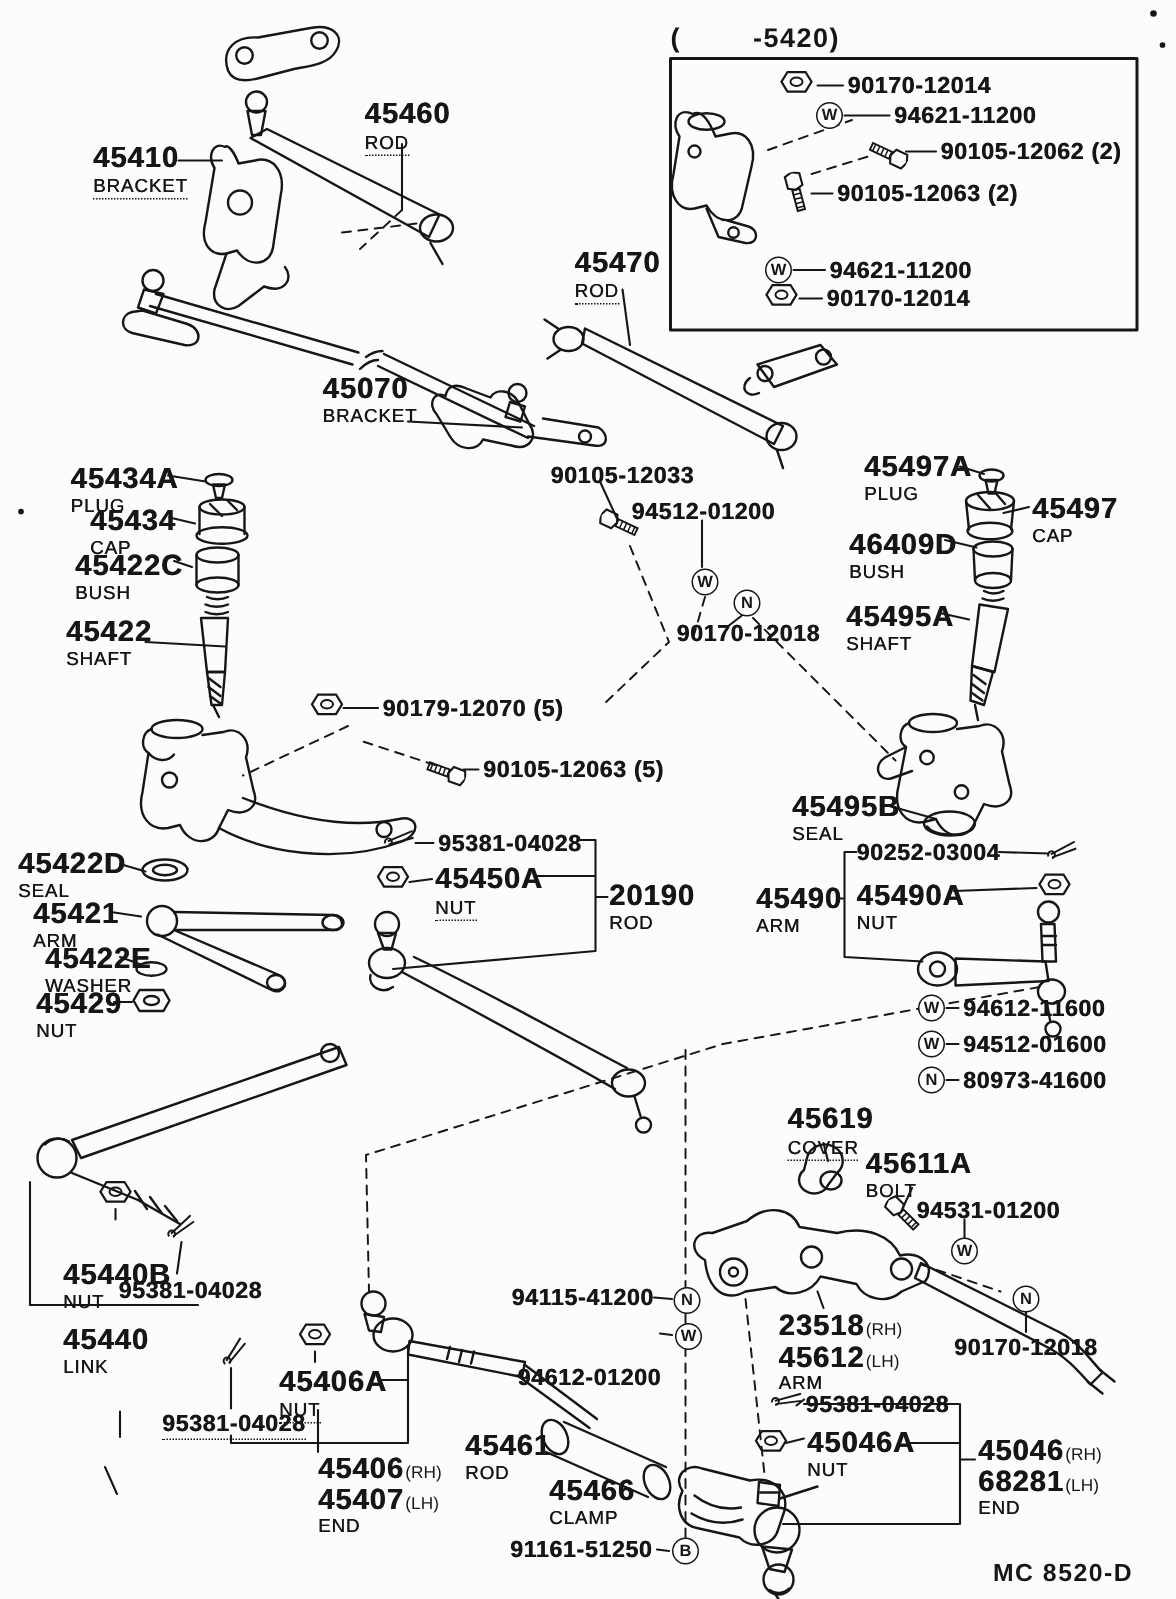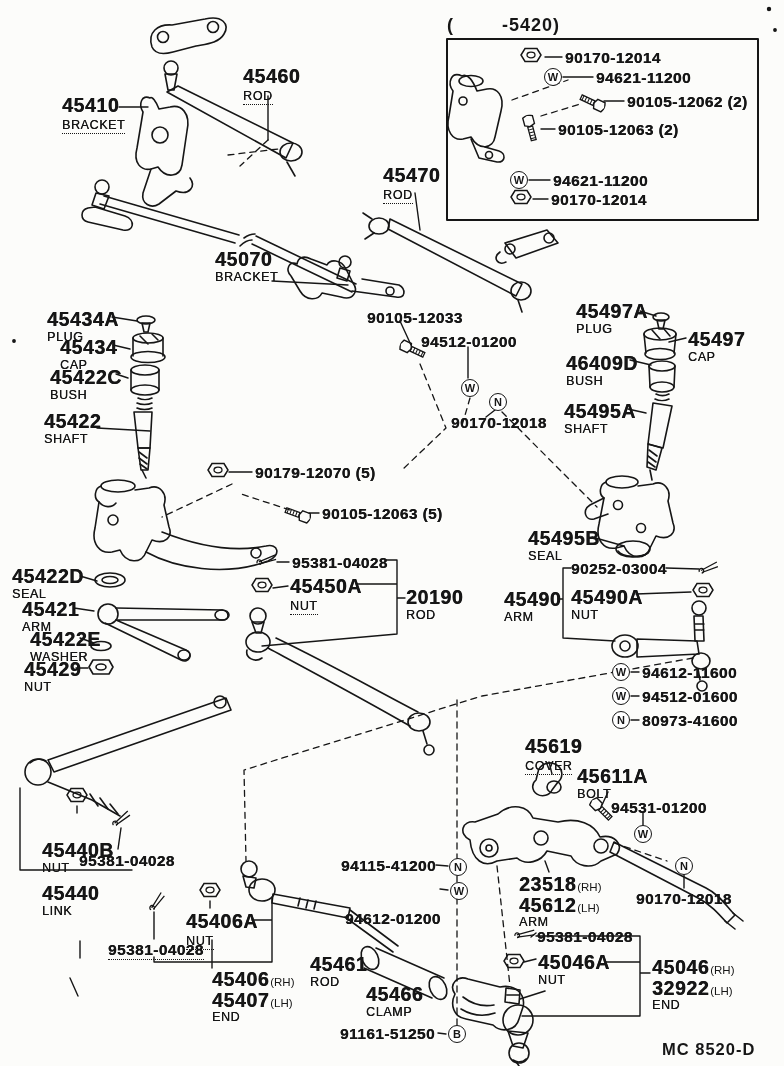--- a/index.html
+++ b/index.html
@@ -337,21 +337,21 @@
       <div class="pl-line"><span class="pl-main">45612</span><span class="pl-sfx">(LH)</span></div>
       <div class="pl-sub">ARM</div>
     </div>
     <div class="plabel" style="left: 185px; top: 969px; margin-left: 27px;">
       <div class="pl-line"><span class="pl-main">45406</span><span class="pl-sfx">(RH)</span></div>
       <div class="pl-line"><span class="pl-main">45407</span><span class="pl-sfx">(LH)</span></div>
       <div class="pl-sub">END</div>
     </div>
     <div class="plabel" style="left: 652px; top: 957px;">
       <div class="pl-line"><span class="pl-main">45046</span><span class="pl-sfx">(RH)</span></div>
-      <div class="pl-line"><span class="pl-main">32922</span><span class="pl-sfx">(LH)</span></div>
+      <div class="pl-line"><span class="pl-main">68281</span><span class="pl-sfx">(LH)</span></div>
       <div class="pl-sub">END</div>
     </div>
     <div class="clabel" style="left: 565px; top: 49px;">90170-12014</div>
     <div class="clabel" style="left: 596px; top: 69px;">94621-11200</div>
     <div class="clabel" style="left: 627px; top: 93px;">90105-12062 (2)</div>
     <div class="clabel" style="left: 558px; top: 121px;">90105-12063 (2)</div>
     <div class="clabel" style="left: 553px; top: 172px;">94621-11200</div>
     <div class="clabel" style="left: 551px; top: 191px;">90170-12014</div>
     <div class="clabel" style="left: 367px; top: 309px;">90105-12033</div>
     <div class="clabel" style="left: 421px; top: 333px;">94512-01200</div>

